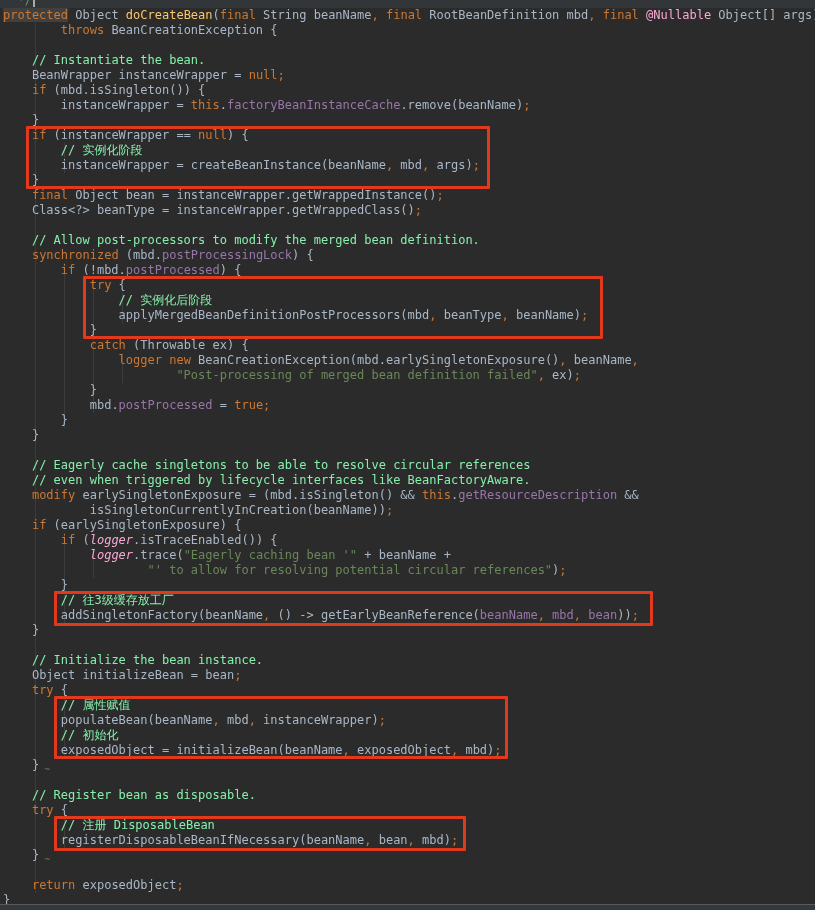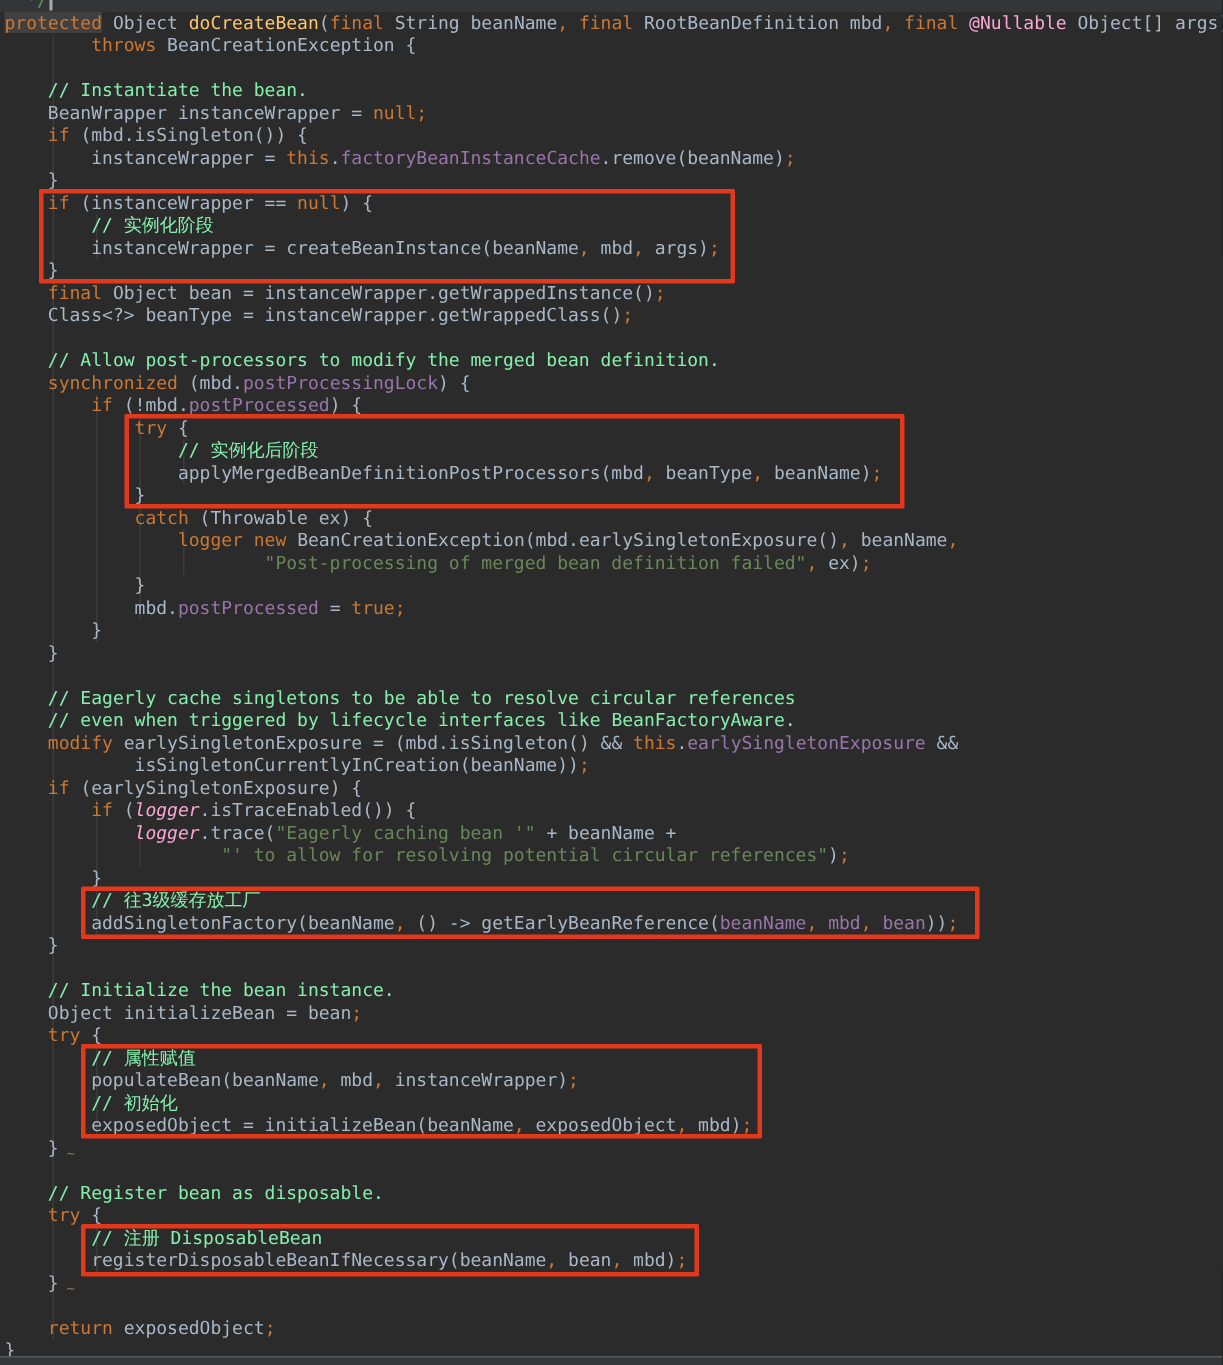--- a/index.html
+++ b/index.html
@@ -71,21 +71,21 @@
       <div class="code-line"><span class="tk-d">			</span><span class="tk-k">catch</span><span class="tk-d"> (Throwable ex) {</span></div>
       <div class="code-line"><span class="tk-d">				</span><span class="tk-k">logger</span><span class="tk-d"> </span><span class="tk-k">new</span><span class="tk-d"> BeanCreationException(mbd.earlySingletonExposure()</span><span class="tk-k">,</span><span class="tk-d"> beanName</span><span class="tk-k">,</span></div>
       <div class="code-line"><span class="tk-d">						</span><span class="tk-s">"Post-processing of merged bean definition failed"</span><span class="tk-k">,</span><span class="tk-d"> ex)</span><span class="tk-k">;</span></div>
       <div class="code-line"><span class="tk-d">			}</span></div>
       <div class="code-line"><span class="tk-d">			mbd.</span><span class="tk-u">postProcessed</span><span class="tk-d"> = </span><span class="tk-k">true;</span></div>
       <div class="code-line"><span class="tk-d">		}</span></div>
       <div class="code-line"><span class="tk-d">	}</span></div>
       <div class="code-line">&nbsp;</div>
       <div class="code-line"><span class="tk-c">	// Eagerly cache singletons to be able to resolve circular references</span></div>
       <div class="code-line"><span class="tk-c">	// even when triggered by lifecycle interfaces like BeanFactoryAware.</span></div>
-      <div class="code-line"><span class="tk-d">	</span><span class="tk-k">modify</span><span class="tk-d"> earlySingletonExposure = (mbd.isSingleton() &amp;&amp; </span><span class="tk-k">this</span><span class="tk-d">.</span><span class="tk-f">earlySingletonExposure</span><span class="tk-d"> &amp;&amp;</span></div>
+      <div class="code-line"><span class="tk-d">	</span><span class="tk-k">modify</span><span class="tk-d"> earlySingletonExposure = (mbd.isSingleton() &amp;&amp; </span><span class="tk-k">this</span><span class="tk-d">.</span><span class="tk-f">getResourceDescription</span><span class="tk-d"> &amp;&amp;</span></div>
       <div class="code-line"><span class="tk-d">			isSingletonCurrentlyInCreation(beanName))</span><span class="tk-k">;</span></div>
       <div class="code-line"><span class="tk-d">	</span><span class="tk-k">if</span><span class="tk-d"> (earlySingletonExposure) {</span></div>
       <div class="code-line"><span class="tk-d">		</span><span class="tk-k">if</span><span class="tk-d"> (</span><span class="tk-fi">logger</span><span class="tk-d">.isTraceEnabled()) {</span></div>
       <div class="code-line"><span class="tk-d">			</span><span class="tk-fi">logger</span><span class="tk-d">.trace(</span><span class="tk-s">"Eagerly caching bean '"</span><span class="tk-d"> + beanName +</span></div>
       <div class="code-line"><span class="tk-d">					</span><span class="tk-s">"' to allow for resolving potential circular references"</span><span class="tk-d">)</span><span class="tk-k">;</span></div>
       <div class="code-line"><span class="tk-d">		}</span></div>
       <div class="code-line"><span class="tk-c">		// 往3级缓存放工厂</span></div>
       <div class="code-line"><span class="tk-d">		addSingletonFactory(beanName</span><span class="tk-k">,</span><span class="tk-d"> () -&gt; getEarlyBeanReference(</span><span class="tk-u">beanName</span><span class="tk-k">,</span><span class="tk-d"> </span><span class="tk-u">mbd</span><span class="tk-k">,</span><span class="tk-d"> </span><span class="tk-u">bean</span><span class="tk-d">))</span><span class="tk-k">;</span></div>
       <div class="code-line"><span class="tk-d">	}</span></div>
       <div class="code-line">&nbsp;</div>

